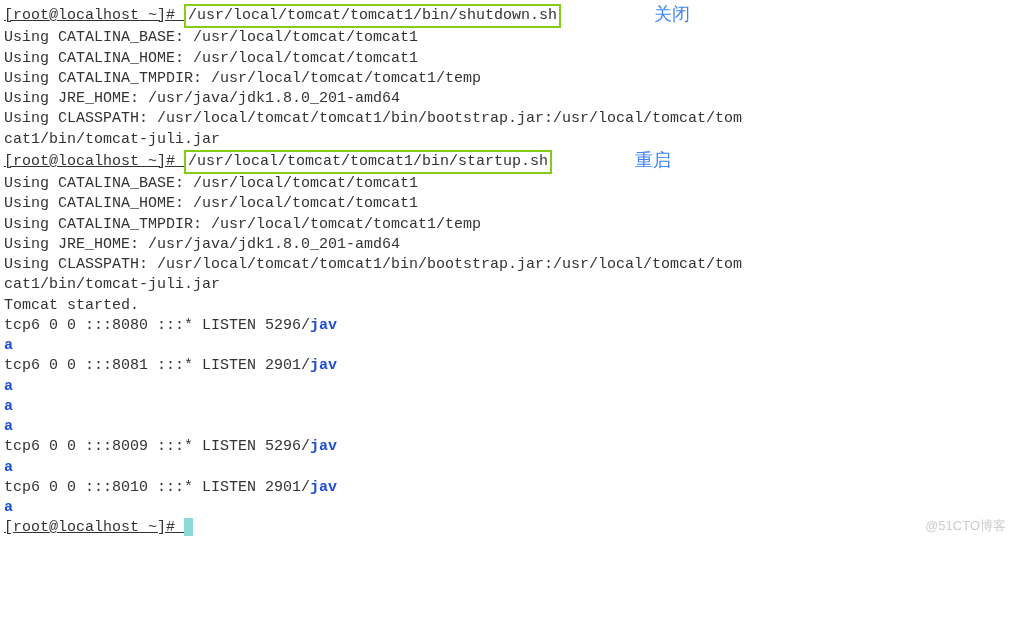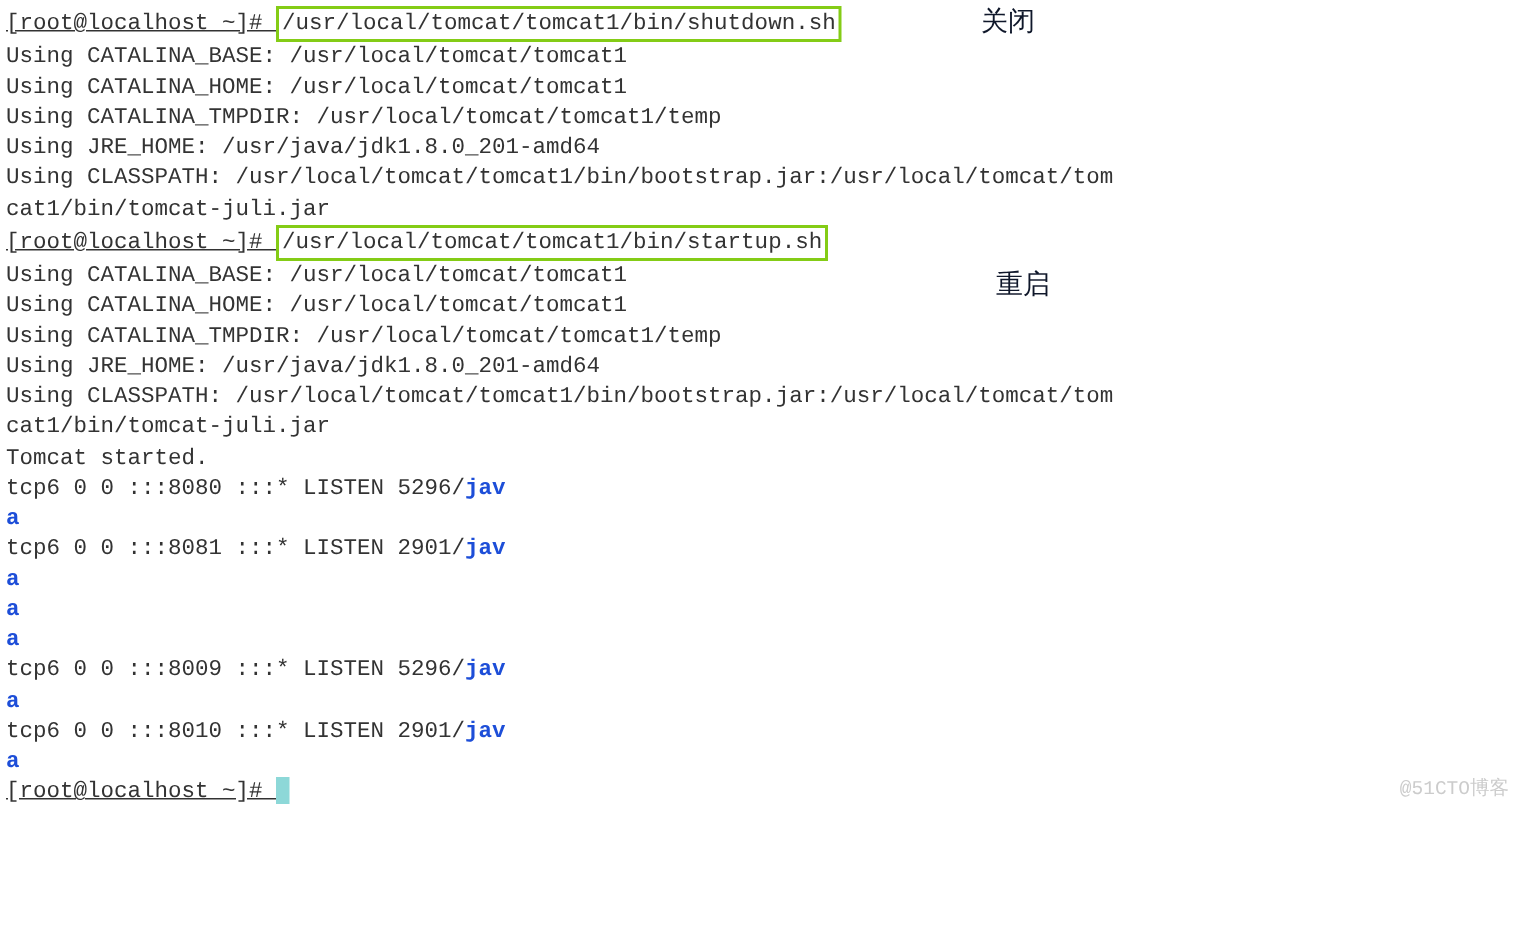--- a/index.html
+++ b/index.html
@@ -19,21 +19,21 @@
     .prompt {
       display: inline;
       text-decoration: underline;
     }
     .boxed {
       border: 2px solid #84cc16;
       padding: 0 2px;
       display: inline-block;
     }
     .annotation {
-      color: #0f172a;
+      color: #3b82f6;
       font-family: 'Microsoft YaHei', 'SimSun', sans-serif;
       font-size: 18px;
       position: absolute;
       display: inline-block;
     }
     .orange {
       color: #1d4ed8;
       font-weight: bold;
     }
     .cursor {
@@ -41,21 +41,21 @@
       display: inline-block;
       width: 9px;
       height: 18px;
       vertical-align: text-bottom;
     }
     .watermark {
       position: absolute;
       right: 8px;
       bottom: 8px;
       color: #ccc;
-      font-family: Liberation Mono, monospace;
+      font-family: Liberation Sans, sans-serif;
       font-size: 13px;
     }
     .row-wrap {
       position: relative;
     }
   </style>
 </head>
 <body>
 
 <div>
@@ -71,21 +71,21 @@
   <span class="line">Using CATALINA_HOME:   /usr/local/tomcat/tomcat1</span>
   <span class="line">Using CATALINA_TMPDIR: /usr/local/tomcat/tomcat1/temp</span>
   <span class="line">Using JRE_HOME:        /usr/java/jdk1.8.0_201-amd64</span>
   <span class="line">Using CLASSPATH:       /usr/local/tomcat/tomcat1/bin/bootstrap.jar:/usr/local/tomcat/tom</span>
   <span class="line">cat1/bin/tomcat-juli.jar</span>
 
   <div class="row-wrap">
     <span class="line">
       <span class="prompt">[root@localhost ~]# </span><span class="boxed">/usr/local/tomcat/tomcat1/bin/startup.sh</span>
     </span>
-    <span class="annotation" style="left:660px; top:-2px;margin-top:29px;">重启</span>
+    <span class="annotation" style="left:631px; top:-2px;">重启</span>
   </div>
 
   <span class="line">Using CATALINA_BASE:   /usr/local/tomcat/tomcat1</span>
   <span class="line">Using CATALINA_HOME:   /usr/local/tomcat/tomcat1</span>
   <span class="line">Using CATALINA_TMPDIR: /usr/local/tomcat/tomcat1/temp</span>
   <span class="line">Using JRE_HOME:        /usr/java/jdk1.8.0_201-amd64</span>
   <span class="line">Using CLASSPATH:       /usr/local/tomcat/tomcat1/bin/bootstrap.jar:/usr/local/tomcat/tom</span>
   <span class="line">cat1/bin/tomcat-juli.jar</span>
   <span class="line">Tomcat started.</span>
 

